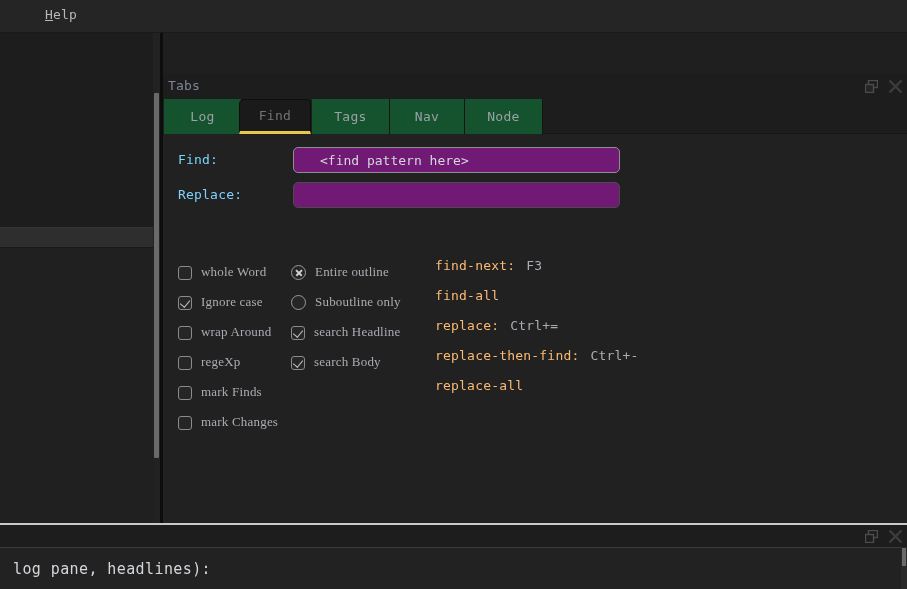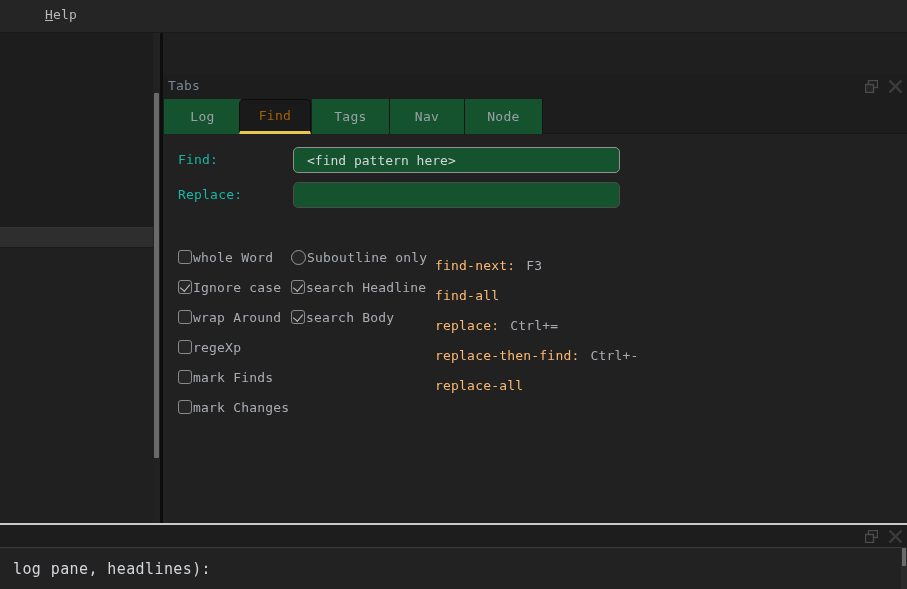--- a/index.html
+++ b/index.html
@@ -136,71 +136,72 @@
     justify-content: center;
     font-size: 13px;
     color: #9aa0a8;
     letter-spacing: .3px;
     cursor: pointer;
     background: #14532d;
     border-right: 1px solid #151515;
   }
   .tab.active {
     background: #1a1a1a;
-    color: #a16207;
+    color: #737373;
     border-left: 1px solid #0e0e0e;
     border-right: 1px solid #0e0e0e;
     border-top: 1px solid #0e0e0e;
     border-bottom: 3px solid #e8c84b;
     border-radius: 5px 5px 0 0;
   }
 
   
   #find-body {
     position: absolute;
     left: 0; top: 101px;
     width: 744px; height: 389px;
     background: #212121;
   }
 
   .field-row { position: absolute; left: 0; width: 744px; height: 26px; }
   .field-label {
     position: absolute;
     left: 15px; top: 5px;
     font-size: 13px;
-    color: #14b8a6;
+    color: #7dd3fc;
     letter-spacing: .2px;
   }
   .field-input {
     position: absolute;
     left: 130px; top: 0;
     width: 327px; height: 26px;
-    background: #14532d;
+    background: #701a75;
     border: 1px solid #4b4b4b;
     border-radius: 5px;
     color: #d5d7da;
     font-family: "DejaVu Sans Mono", "Liberation Mono", monospace;
     font-size: 13px;
-    padding: 0 13px;
+    padding: 0 26px;
     outline: none;
   }
   .field-input.focused { border-color: #8f8f8f; }
 
   
   .opt-col { position: absolute; top: 116px; }
   #col-check  { left: 15px; }
   #col-radio  { left: 128px; }
   #col-cmd    { left: 272px; }
 
   .opt-row {
     display: flex;
-    align-items: flex-start;
+    align-items: flex-end;
     height: 30px;
-    gap: 1px;
+    gap: 9px;
     white-space: nowrap;
+    font-family: Liberation Serif, serif;
   }
   .opt-label {
     font-size: 13px;
     color: #a9adb3;
     letter-spacing: .2px;
   }
 
   .cbox {
     width: 14px; height: 14px;
     border: 1px solid #8b8b8b;
@@ -405,20 +406,24 @@
           <span class="cbox"></span>
           <span class="opt-label">mark Finds</span>
         </div>
         <div class="opt-row">
           <span class="cbox"></span>
           <span class="opt-label">mark Changes</span>
         </div>
       </div>
     <div class="opt-col" id="col-radio">
         <div class="opt-row">
+          <span class="radio selected"></span>
+          <span class="opt-label">Entire outline</span>
+        </div>
+        <div class="opt-row">
           <span class="radio"></span>
           <span class="opt-label">Suboutline only</span>
         </div>
         <div class="opt-row">
           <span class="cbox checked"></span>
           <span class="opt-label">search Headline</span>
         </div>
         <div class="opt-row">
           <span class="cbox checked"></span>
           <span class="opt-label">search Body</span>

